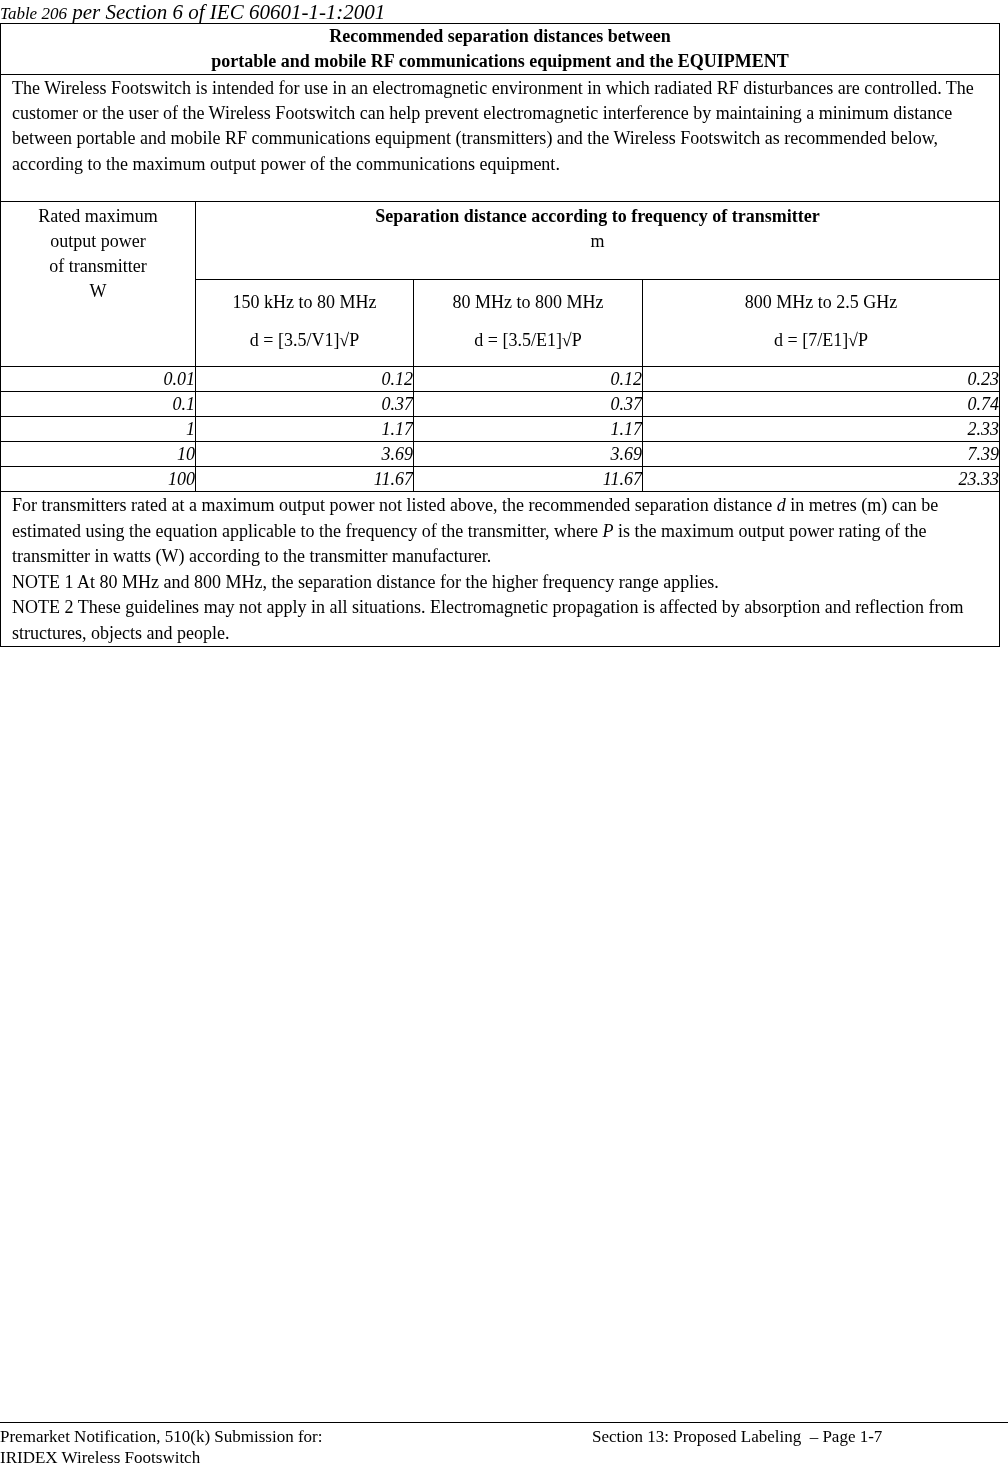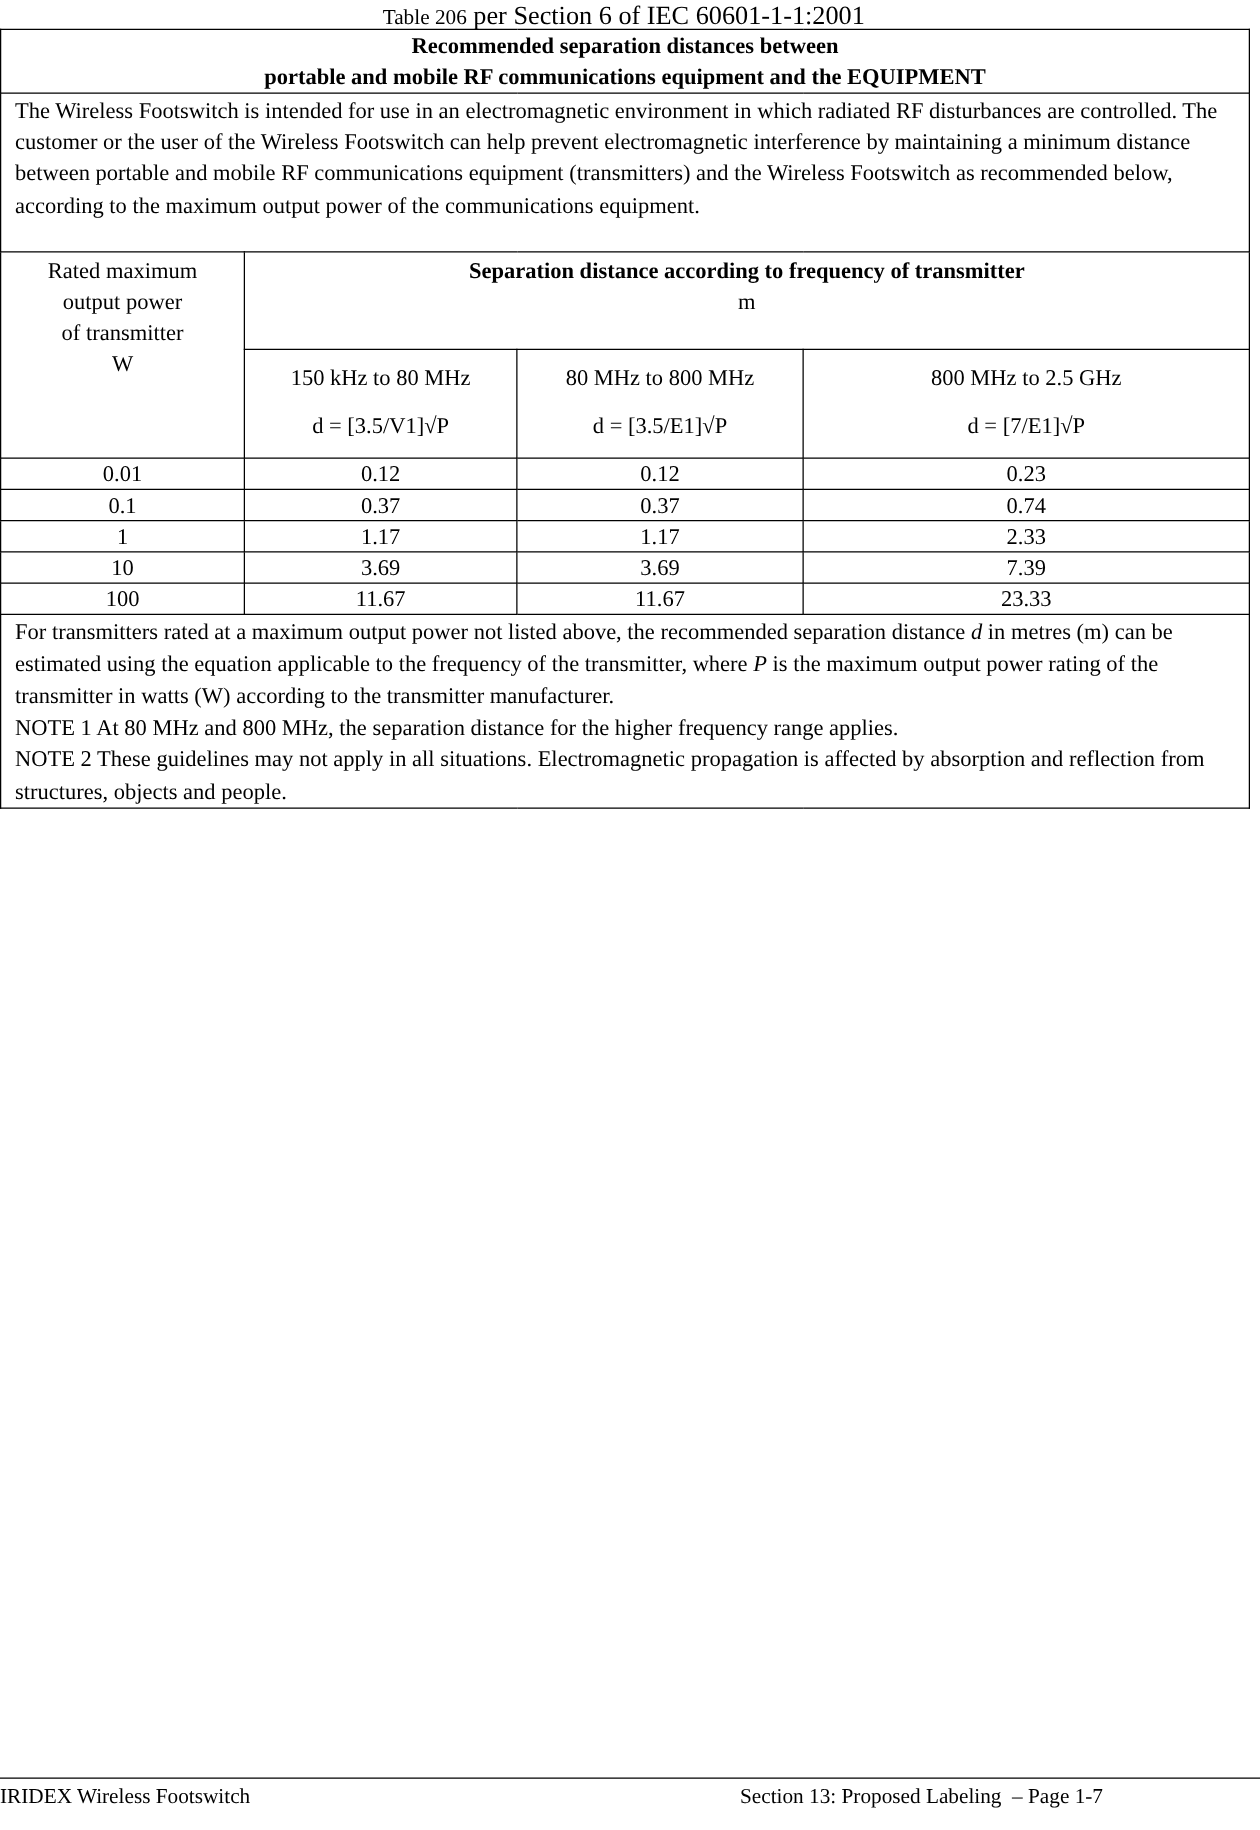--- a/index.html
+++ b/index.html
@@ -1,41 +1,41 @@
 <!DOCTYPE html>
 <html><head>
   <meta charset="utf-8">
   <style>
     html, body { margin: 0; padding: 0; background: #ffffff; }
     body {
       width: 1008px; height: 1464px; position: relative; overflow: hidden;
       font-family: "Liberation Serif", "DejaVu Serif", serif; color: #000;
     }
     .caption {
-      position: absolute; left: 0; top: 0; width: 998px; text-align: center;
-      font-size: 21px; line-height: 24px;
+      position: absolute; left: 0; top: 0; width: 998px; 
+      font-size: 21px; line-height: 24px; font-style: italic;
     }
     .caption .small { font-size: 17px; }
     table.main {
       position: absolute; left: 0; top: 23px; width: 999px;
       border-collapse: collapse; table-layout: fixed;
       font-size: 18px;
     }
     table.main td {
       border: 1.5px solid #000; padding: 0 11px; vertical-align: top;
     }
     .title-cell { text-align: center; font-weight: bold; line-height: 25px; height: 49px; padding: 0; }
     .intro-cell { line-height: 25.2px; height: 125px; padding-top: 1px !important; }
     .hdr-left { text-align: center; line-height: 25px; padding: 2px 0 0 0 !important; }
     .hdr-left .b { font-weight: normal; }
     .hdr-top { text-align: center; line-height: 25px; height: 75px; padding: 2px 0 0 0 !important; }
     .hdr-top .b { font-weight: bold; }
     .freq { text-align: center; height: 76px; padding: 10px 0 0 0 !important; line-height: 24px; }
     .freq .f2 { margin-top: 14px; display: block; }
-    .num td { text-align: center; height: 24px; line-height: 24px; padding: 0 !important; vertical-align: middle; }
+    .num td { text-align: right; height: 24px; line-height: 24px; padding: 0 !important; vertical-align: middle; font-style: italic; }
     .notes-cell { line-height: 25.5px; height: 153px; padding-top: 1px !important; margin-left: 28px; }
     .notes-cell i { font-style: italic; }
     .footer-line {
       position: absolute; left: 0; top: 1422px; width: 1008px; height: 0;
       border-top: 1.5px solid #000;
     }
     .footer-left {
       position: absolute; left: 0; top: 1426px; font-size: 17px; line-height: 21px;
     }
     .footer-right {
@@ -127,15 +127,16 @@
       <div><span>For transmitters rated at a maximum output power not listed above, the recommended separation distance </span><i>d</i><span> in metres (m) can be estimated using the equation applicable to the frequency of the transmitter, where </span><i>P</i><span> is the maximum output power rating of the transmitter in watts (W) according to the transmitter manufacturer.</span></div>
       <div>NOTE 1 At 80 MHz and 800 MHz, the separation distance for the higher frequency range applies.</div>
       <div>NOTE 2 These guidelines may not apply in all situations. Electromagnetic propagation is affected by absorption and reflection from structures, objects and people.</div>
     </td>
   </tr>
 </tbody>
   </table>
 
 <div class="footer-line"></div>
 <div class="footer-left">
+  <div>Premarket Notification, 510(k) Submission for:</div>
   <div>IRIDEX Wireless Footswitch</div>
 </div>
 <div class="footer-right">Section 13: Proposed Labeling  – Page 1-7</div>
 
 </body></html>

